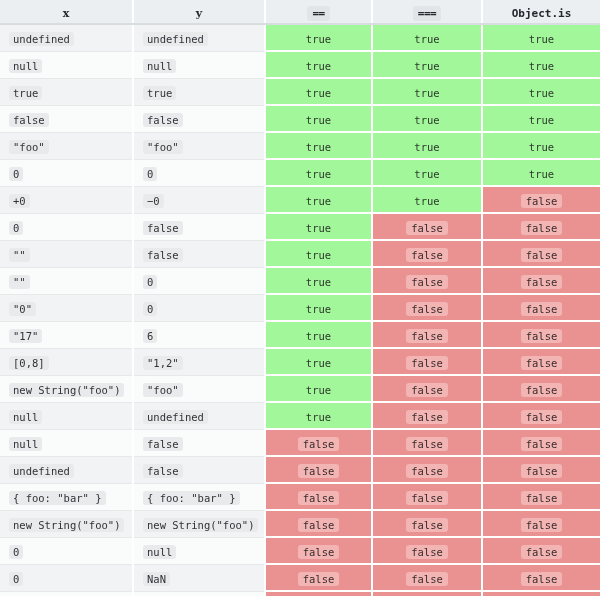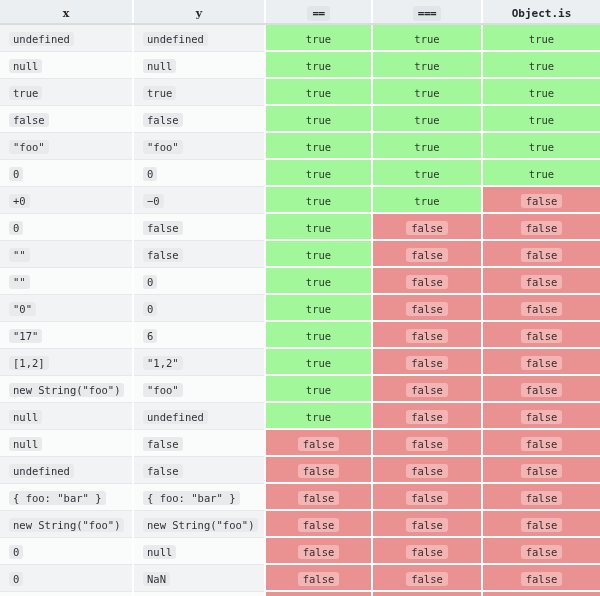--- a/index.html
+++ b/index.html
@@ -219,21 +219,21 @@
         <td class="res-cell res-false"><span class="code">false</span></td>
       </tr>
       <tr class="stripe-b">
         <td class="val-cell"><span class="code">"17"</span></td>
         <td class="val-cell"><span class="code">6</span></td>
         <td class="res-cell res-true"><span class="code">true</span></td>
         <td class="res-cell res-false"><span class="code">false</span></td>
         <td class="res-cell res-false"><span class="code">false</span></td>
       </tr>
       <tr class="stripe-a">
-        <td class="val-cell"><span class="code">[1,2]</span></td>
+        <td class="val-cell"><span class="code">[0,8]</span></td>
         <td class="val-cell"><span class="code">"1,2"</span></td>
         <td class="res-cell res-true"><span class="code">true</span></td>
         <td class="res-cell res-false"><span class="code">false</span></td>
         <td class="res-cell res-false"><span class="code">false</span></td>
       </tr>
       <tr class="stripe-b">
         <td class="val-cell"><span class="code">new String("foo")</span></td>
         <td class="val-cell"><span class="code">"foo"</span></td>
         <td class="res-cell res-true"><span class="code">true</span></td>
         <td class="res-cell res-false"><span class="code">false</span></td>

